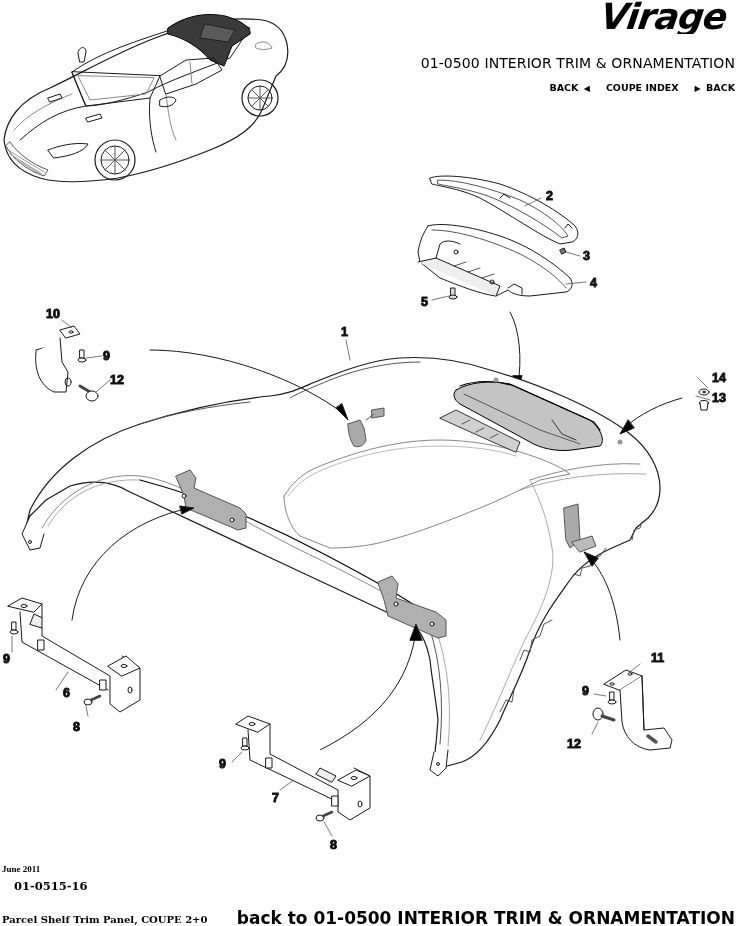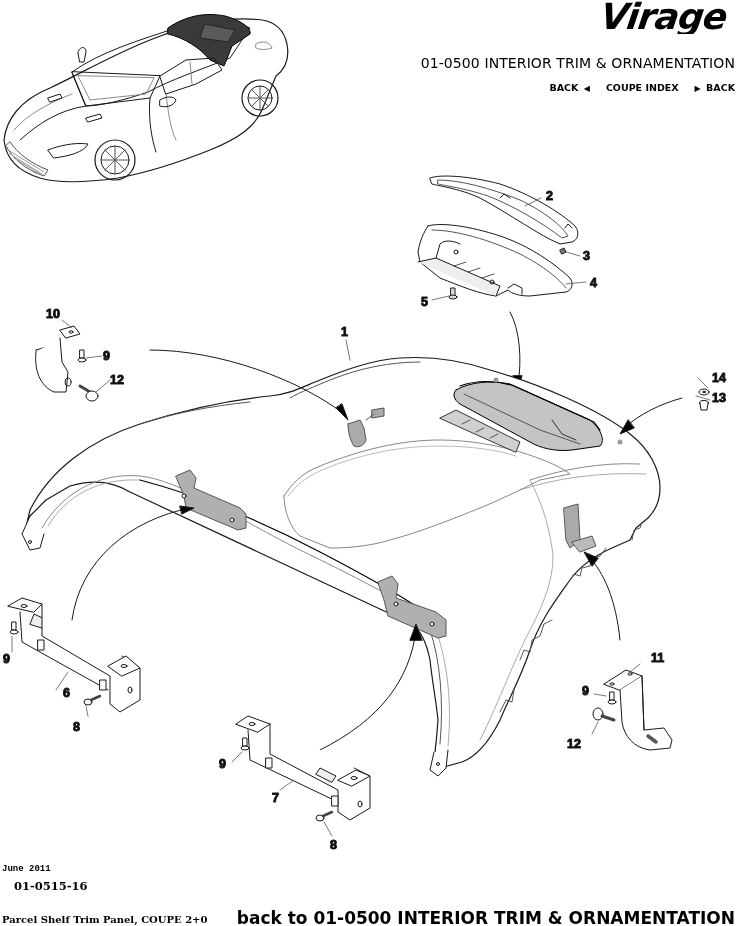--- a/index.html
+++ b/index.html
@@ -12,21 +12,21 @@
          font-weight: bold; font-size: 9.5px; white-space: nowrap; display: flex; gap: 0; align-items: center; margin-top: 16px; }
   .nav a { color: #000; text-decoration: none; cursor: pointer; }
   .nav .tri { font-size: 8px; margin: 0 2px; }
   .nav .gap { display: inline-block; width: 14px; }
   .diagram { position: absolute; left: 0; top: 0; width: 737px; height: 926px; }
   .callout { font-family: "Liberation Sans", sans-serif; font-weight: bold; font-size: 12.5px; fill: #000; }
   .footer-code { position: absolute; left: 2px; top: 879px; font-family: "DejaVu Serif", serif;
                  font-weight: bold; font-size: 11.5px; margin-left: 12px; }
   .footer-title { position: absolute; left: 2px; top: 914px; font-family: "DejaVu Serif", serif;
                   font-weight: bold; font-size: 10px; white-space: nowrap; }
-  .footer-date { position: absolute; left: 2px; top: 864px; font-family: Liberation Mono, monospace;
+  .footer-date { position: absolute; left: 2px; top: 864px; font-family: Liberation Serif, serif;
                  font-weight: bold; font-size: 9px; }
   .footer-back { position: absolute; right: 2px; top: 908px; font-family: "DejaVu Sans", sans-serif;
                  font-weight: bold; font-size: 17px; white-space: nowrap; color: #000; text-decoration: none; cursor: pointer; }
 </style>
 </head>
 <body>
 
 <svg class="brand" viewBox="0 0 170 34">
   <text x="168" y="29" text-anchor="end" style="font-family:'DejaVu Sans',sans-serif;font-style:italic;font-weight:bold;font-size:36px;letter-spacing:-1px;fill:#000;" transform="skewX(-8)">Virage</text>
 </svg>

